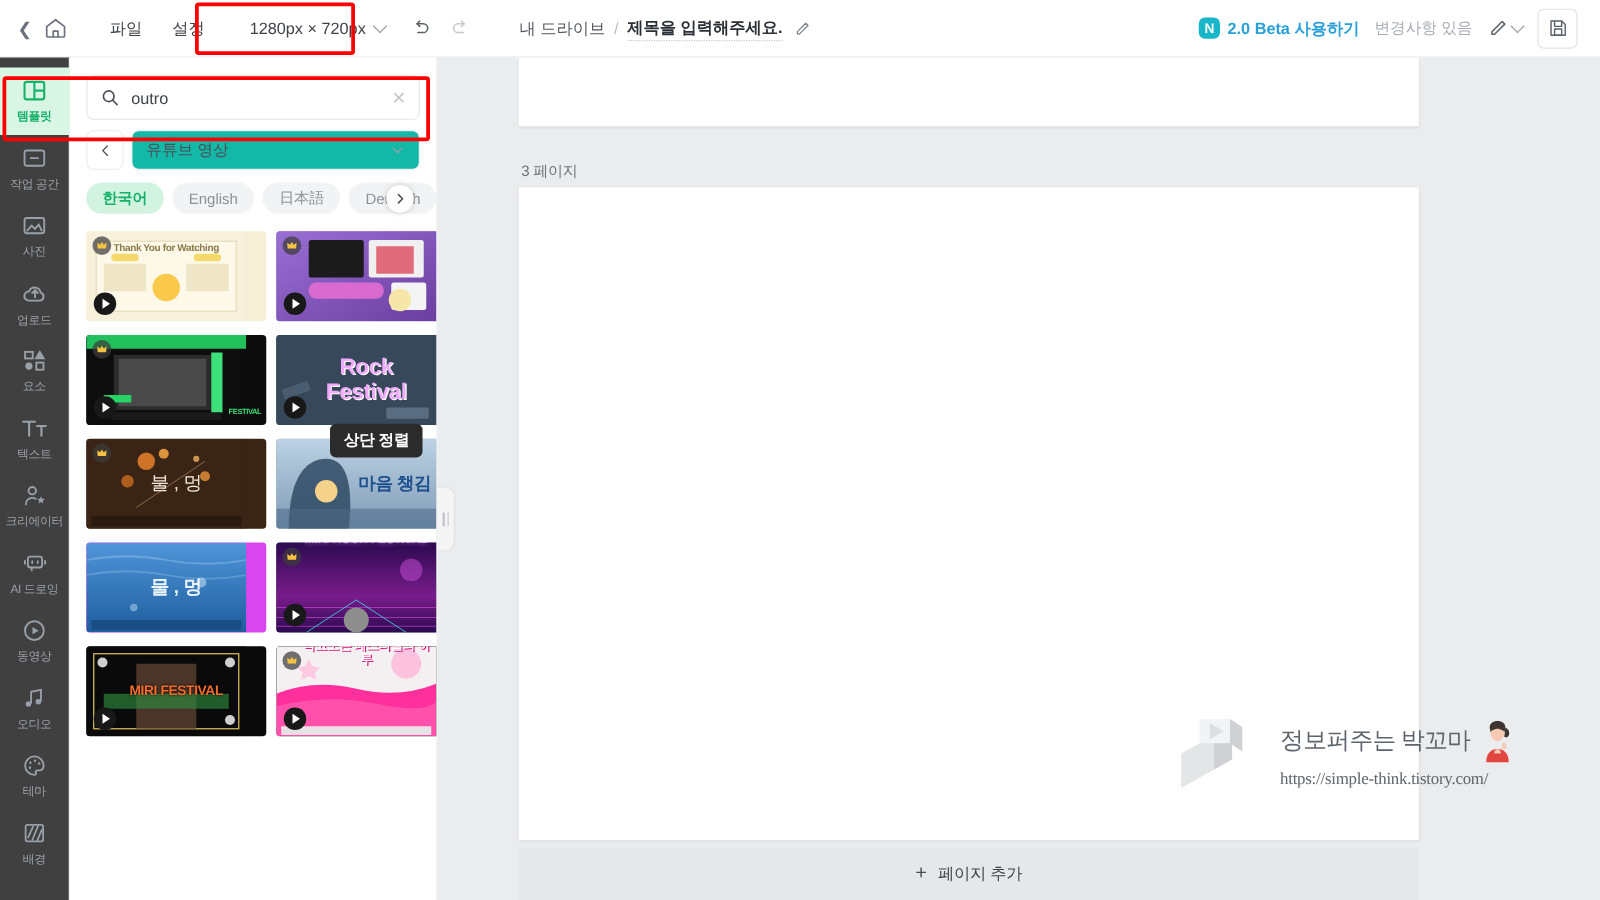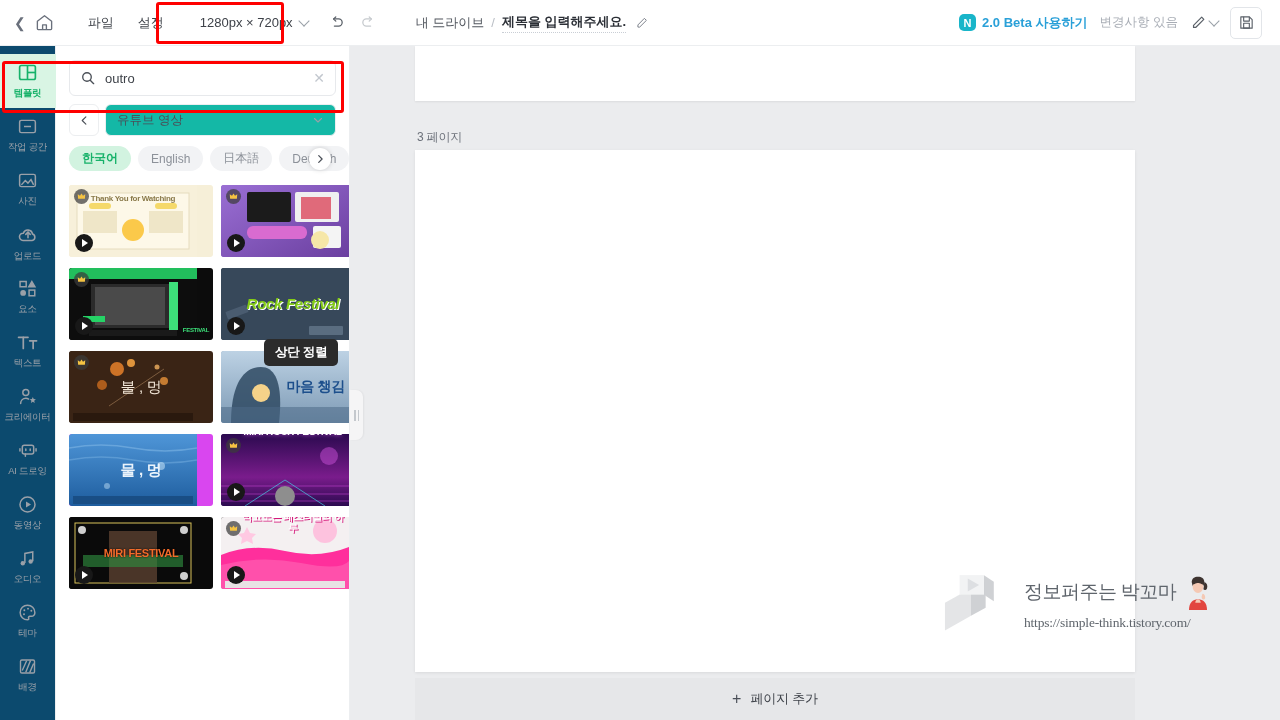--- a/index.html
+++ b/index.html
@@ -65,21 +65,21 @@
   .save-state { font-size: 12.5px; color: #a8adb5; white-space: nowrap; }
   .tb-edit-grp { display: flex; align-items: center; gap: 3px; cursor: pointer; }
   .tb-save-btn {
     width: 32px; height: 32px; border: 1px solid #e2e5e9; border-radius: 5px;
     background: #fff; display: flex; align-items: center; justify-content: center; cursor: pointer;
   }
 
   
   .rail {
     position: absolute; left: 0; top: 46px; width: 56px; height: 674px;
-    background: #0c4a6e; border-right: 1px solid #eceef0;
+    background: #404040; border-right: 1px solid #eceef0;
     display: flex; flex-direction: column; align-items: center; padding-top: 8px;
   }
   .rail-item {
     width: 56px; height: 54px; display: flex; flex-direction: column;
     align-items: center; justify-content: center; gap: 4px; cursor: pointer;
     color: #9aa0a8;
   }
   .rail-item .rl-label { font-size: 9.5px; letter-spacing: -0.3px; white-space: nowrap; }
   .rail-item.active { background: #d9f5e4; color: #17b26a; }
   .rail-item.active .rl-label { color: #17b26a; font-weight: 700; }
@@ -497,21 +497,21 @@
         <div class="play"></div>
       </div>
 
       <div class="card" style="background:#2e3c4c;">
         <svg style="position:absolute;inset:0" width="128" height="72">
           <rect width="128" height="72" fill="#334354"></rect>
           <path d="M0 0h128v72H0z" fill="#3b4c5f" opacity="0.6"></path>
           <rect x="88" y="58" width="34" height="9" rx="1" fill="#5a6d80"></rect>
           <rect x="5" y="40" width="22" height="8" rx="1" fill="#4a5c70" transform="rotate(-20 16 44)"></rect>
         </svg>
-        <span class="ttl" style="color:#84cc16;font-size:15px;font-style:italic;text-shadow:1px 1px 0 #fff;">Rock Festival</span>
+        <span class="ttl" style="color:#f0abfc;font-size:18px;text-shadow:1px 1px 0 #fff;">Rock Festival</span>
         <div class="play"></div>
       </div>
 
       <div class="card" style="background:#3a2415;">
         <svg style="position:absolute;inset:0" width="128" height="72">
           <rect width="128" height="72" fill="#3a2415"></rect>
           <circle cx="48" cy="18" r="7" fill="#e8812a" opacity="0.85"></circle>
           <circle cx="62" cy="12" r="4" fill="#f0a040" opacity="0.9"></circle>
           <circle cx="33" cy="34" r="5" fill="#d4701f" opacity="0.75"></circle>
           <circle cx="95" cy="30" r="4" fill="#e8923a" opacity="0.8"></circle>
@@ -593,21 +593,21 @@
           <rect x="14" y="38" width="100" height="12" fill="#2e8b3e" opacity="0.65"></rect>
           <circle cx="13" cy="13" r="4" fill="#cfcfcf"></circle>
             <circle cx="115" cy="13" r="4" fill="#cfcfcf"></circle>
           <circle cx="13" cy="59" r="4" fill="#cfcfcf"></circle>
             <circle cx="115" cy="59" r="4" fill="#cfcfcf"></circle>
         </svg>
         <span class="ttl" style="color:#f26b2a;font-size:11px;font-weight:800;text-shadow:0 0 2px #000;padding:0 10px;">MIRI FESTIVAL</span>
         <div class="play"></div>
       </div>
 
-      <div class="card" style="background:#404040;font-family:Liberation Serif, serif;">
+      <div class="card" style="background:#404040;">
         <svg style="position:absolute;inset:0" width="128" height="72">
           <rect width="128" height="72" fill="#f4f0f1"></rect>
           <path d="M0 38 Q30 26 64 34 T128 30 L128 72 L0 72z" fill="#ff2f9c"></path>
           <path d="M0 48 Q40 38 80 46 T128 44 L128 72 L0 72z" fill="#ff5cb0" opacity="0.75"></path>
           <circle cx="104" cy="14" r="12" fill="#ffb6d9" opacity="0.8"></circle>
           <path d="M26 10 l3 6 6 1-4 4 1 6-6-3-6 3 1-6-4-4 6-1z" fill="#ffc9e2"></path>
           <rect x="4" y="64" width="120" height="7" fill="#e8e2e4"></rect>
         </svg>
         <span class="ttl" style="color:#ffffff;font-size:10px;font-weight:800;text-shadow:1px 1px 0 #d4177a;padding:0 20px;top:-6px;position:relative;">먹고노는 페스티벌의 하루</span>
         <div class="crown">

